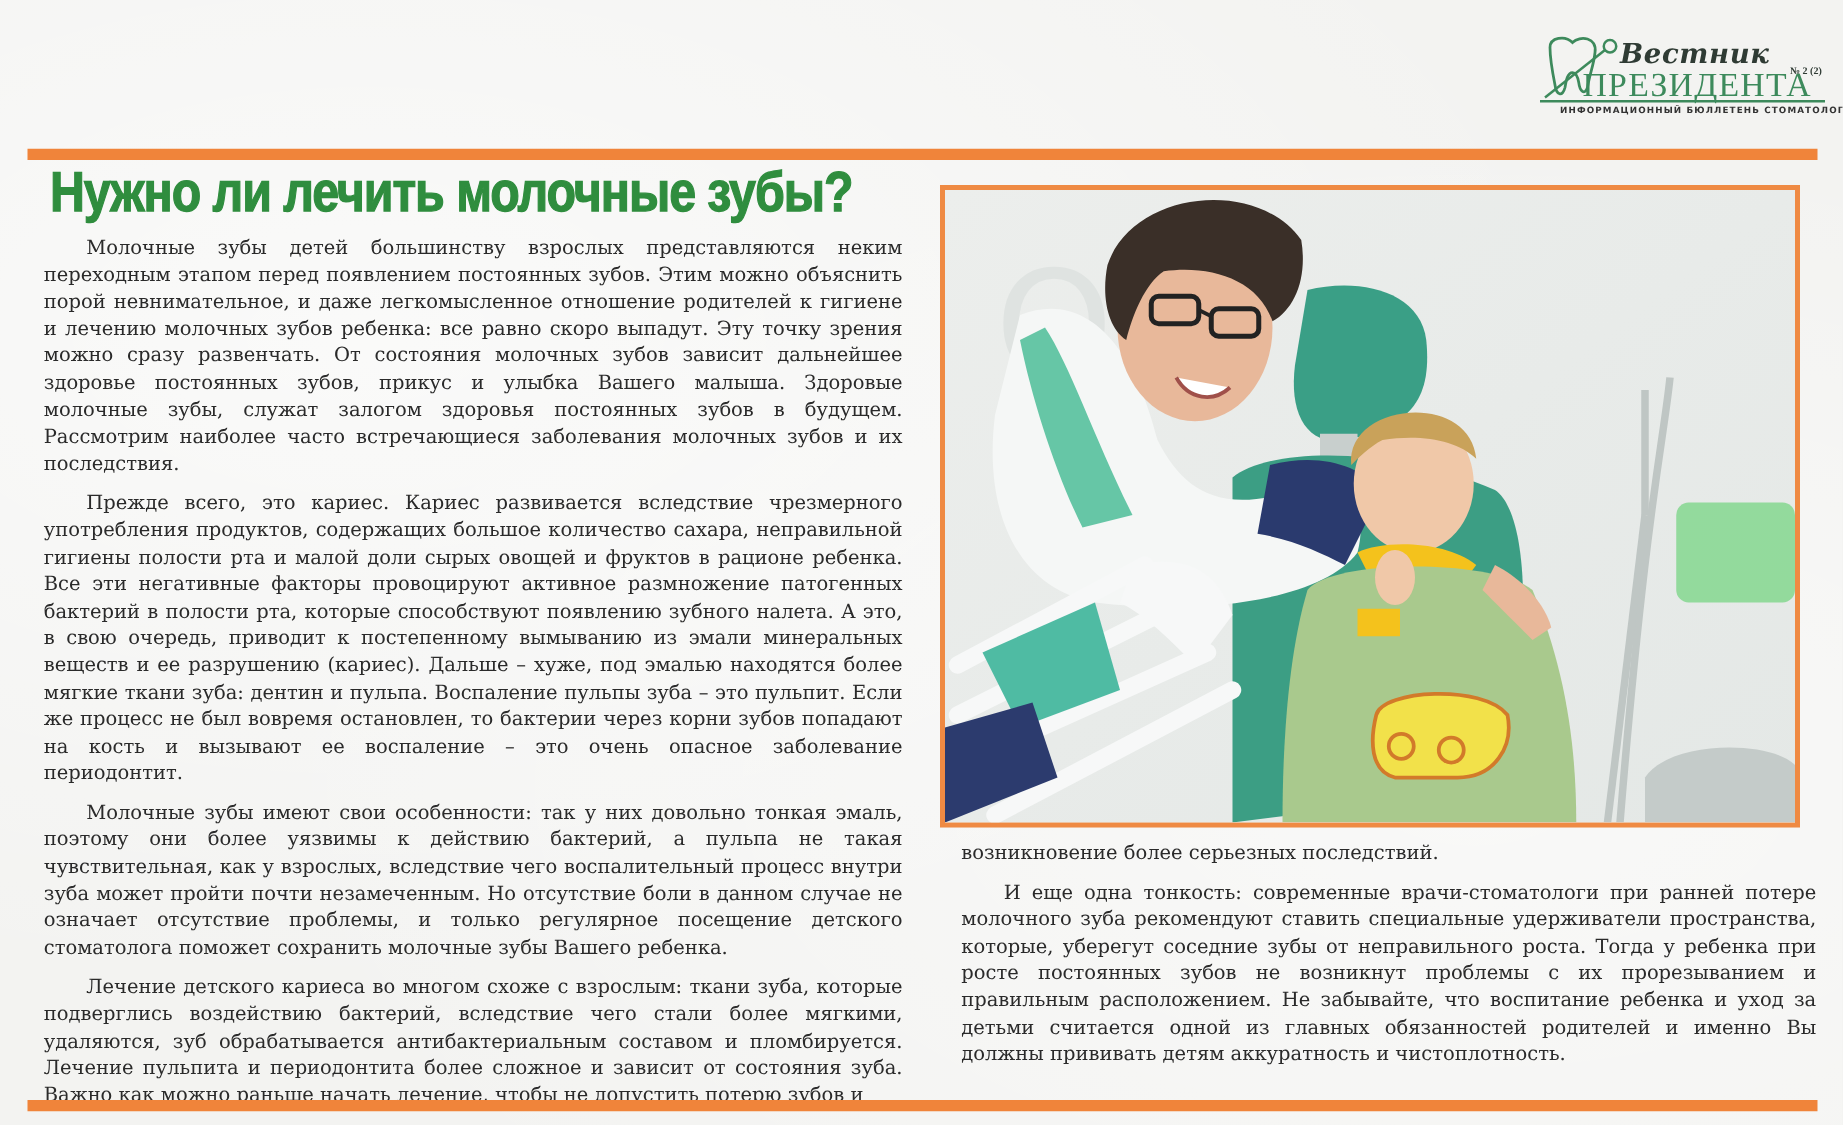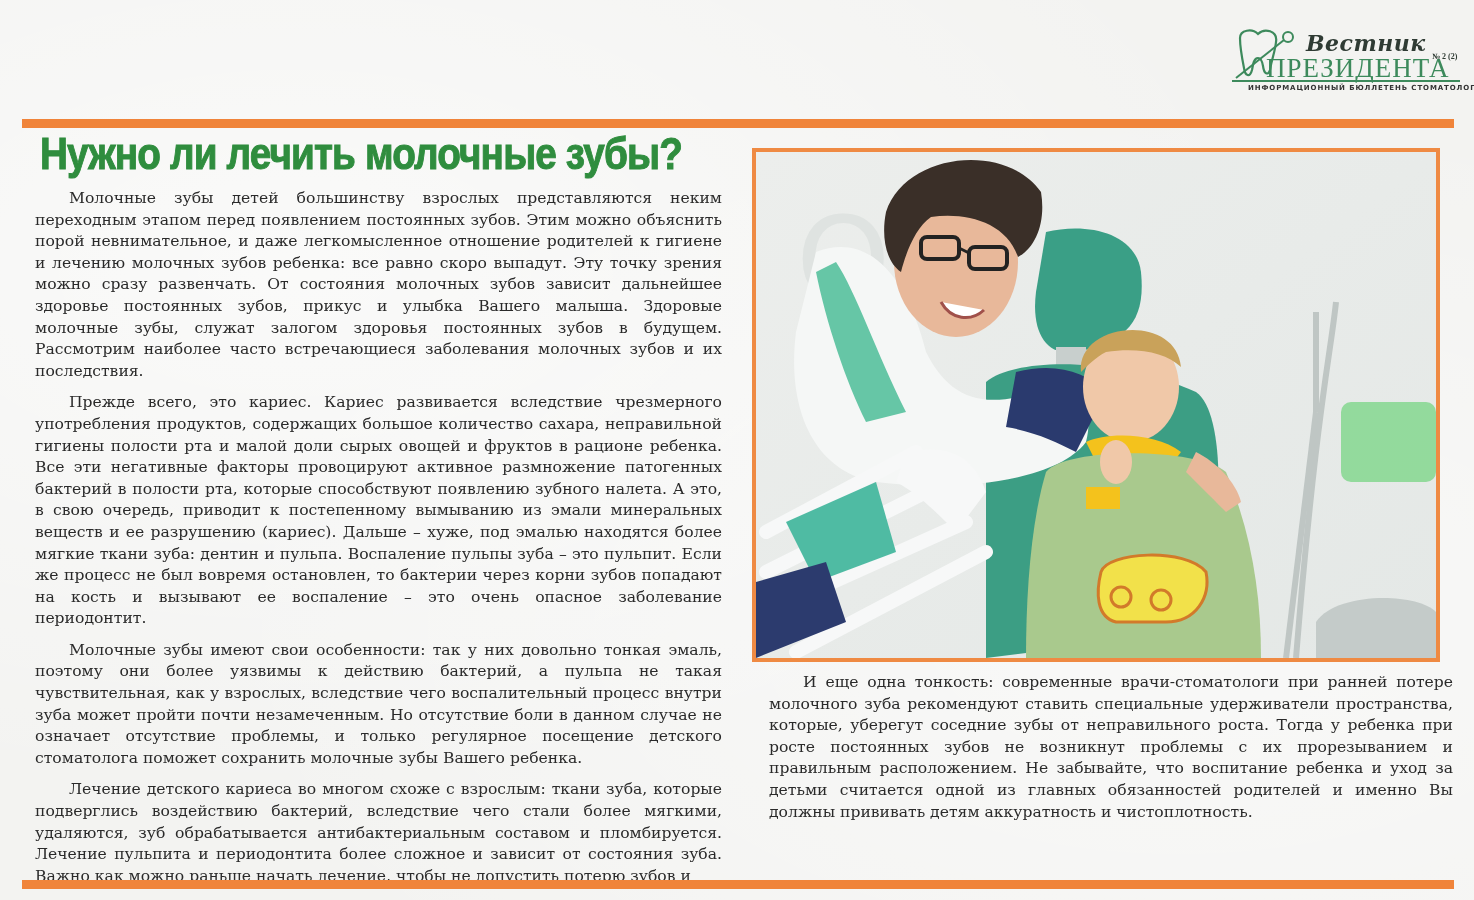--- a/index.html
+++ b/index.html
@@ -18,21 +18,21 @@
       #f3f3f1;
   }
   
   .logo {
     position:absolute; left:1232px; top:28px; width:230px; height:70px;
   }
   .logo svg { position:absolute; left:0; top:0; }
   .logo .vestnik {
     position:absolute; left:64px; top:2px;
     font-family:"DejaVu Serif", serif; font-style:italic; font-weight:bold;
-    font-size:22px; color:#2f3b34; letter-spacing:0.5px;margin-left:10px;
+    font-size:22px; color:#2f3b34; letter-spacing:0.5px;
   }
   .logo .prezidenta {
     position:absolute; left:34px; top:26px;
     font-family:"Liberation Serif", serif;
     font-size:27px; color:#3d8a5c; letter-spacing:1px; line-height:28px;
   }
   .logo .issue {
     position:absolute; left:200px; top:24px;
     font-family:"Liberation Serif", serif; font-weight:bold;
     font-size:8px; color:#2f3b34;
@@ -171,16 +171,17 @@
       <path d="M560 160 L560 260"></path>
       <path d="M580 150 C575 200, 560 260, 540 506"></path>
       <path d="M560 260 L530 506"></path>
     </g>
     <rect x="585" y="250" width="95" height="80" rx="10" fill="#7ed68a" opacity="0.8"></rect>
     <path d="M560 470 C580 440, 660 440, 680 460 L680 506 L560 506 Z" fill="#c4cbc9"></path>
   </svg>
 </div>
 
 <div class="col right">
+  <p class="cont">возникновение более серьезных последствий.</p>
   <p>И еще одна тонкость: современные врачи-стоматологи при ранней потере молочного зуба рекомендуют ставить специальные удерживатели пространства, которые, уберегут соседние зубы от неправильного роста. Тогда у ребенка при росте постоянных зубов не возникнут проблемы с их прорезыванием и правильным расположением. Не забывайте, что воспитание ребенка и уход за детьми считается одной из главных обязанностей родителей и именно Вы должны прививать детям аккуратность и чистоплотность.</p>
 </div>
 
 <div class="bar bottom"></div>
 
 </body></html>

